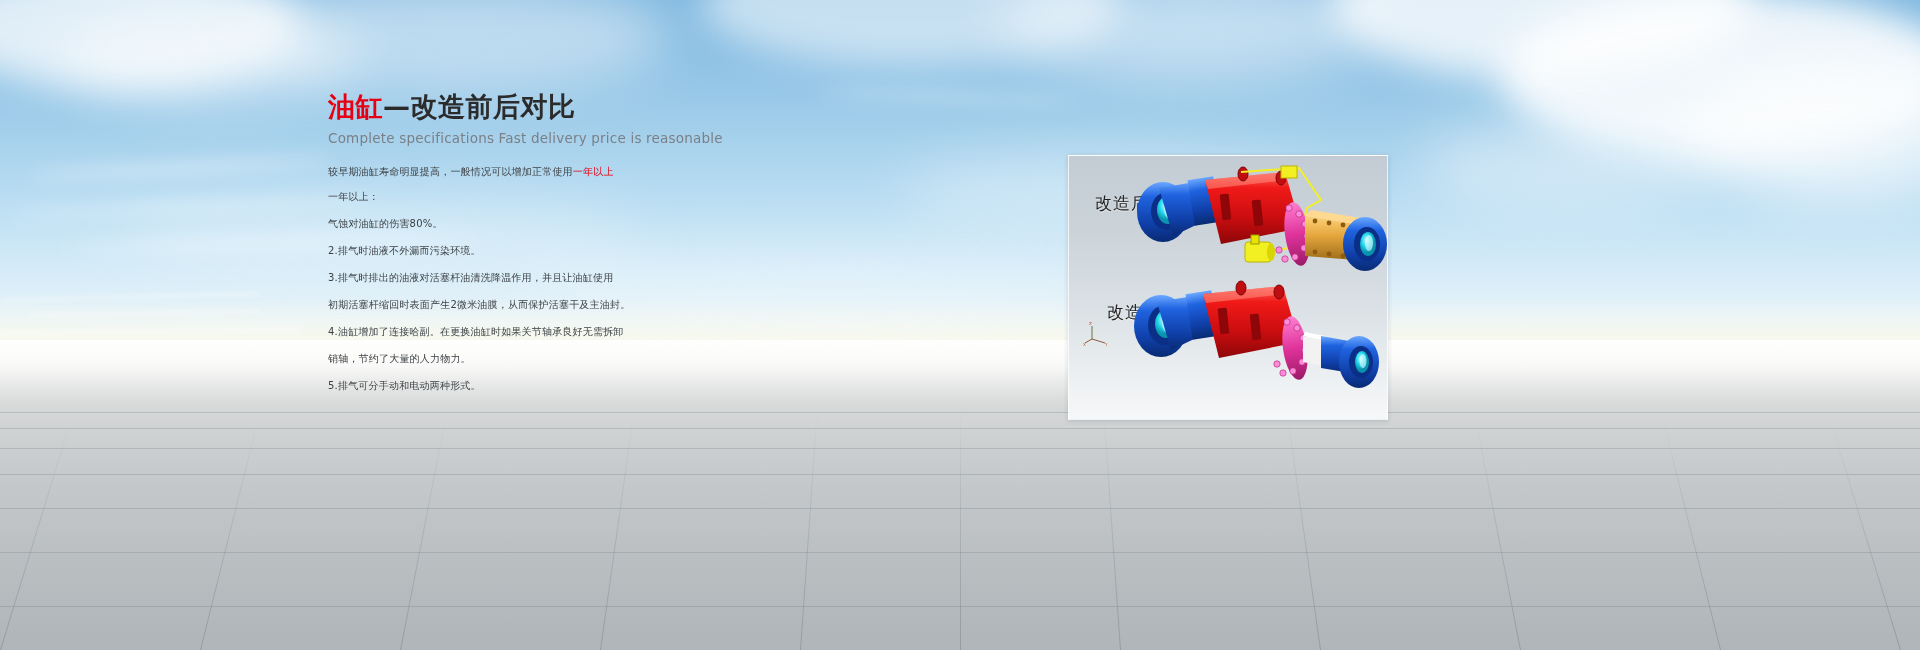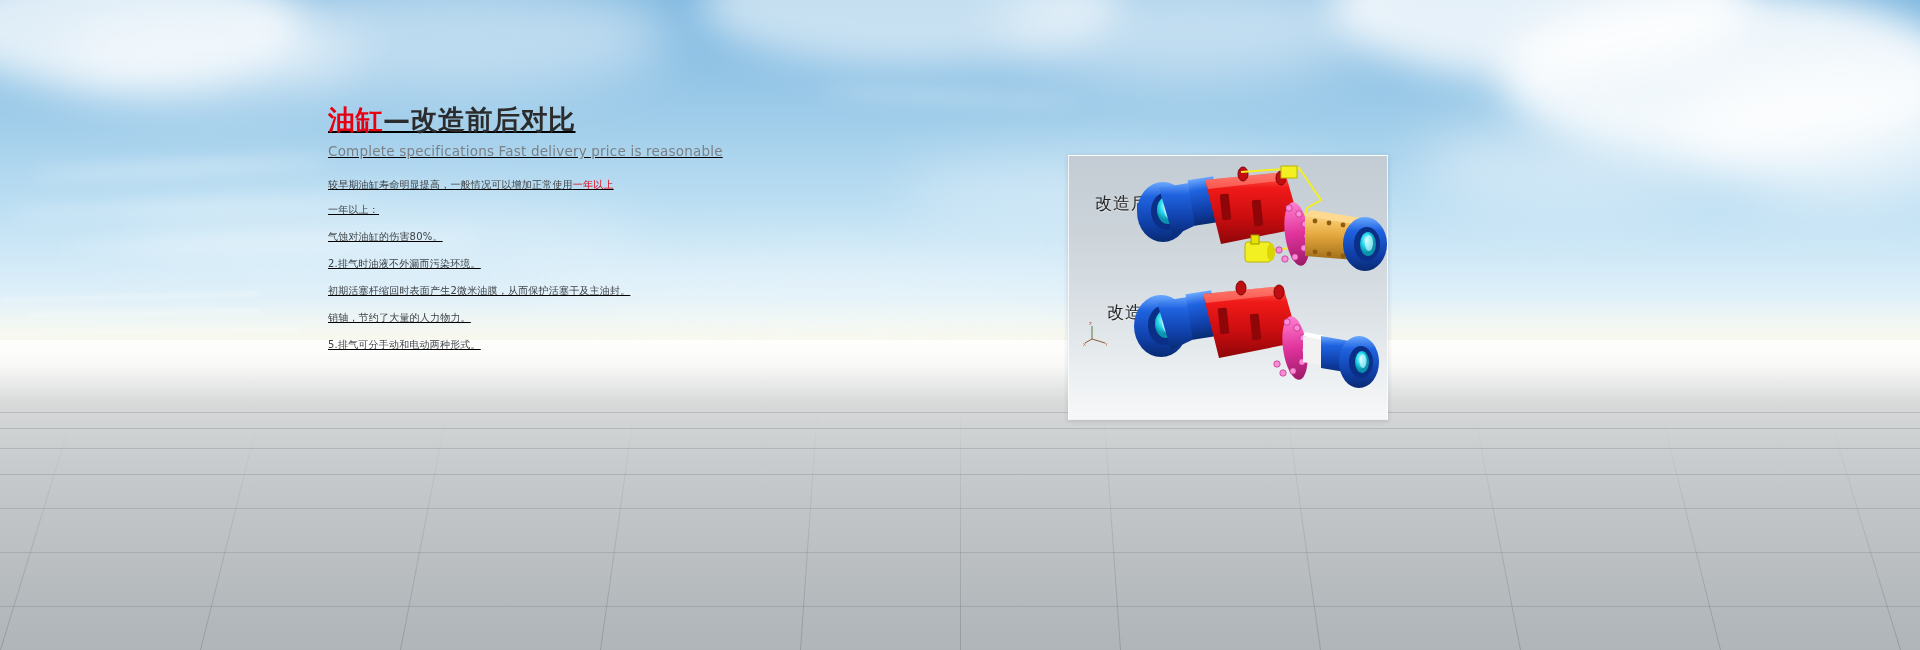--- a/index.html
+++ b/index.html
@@ -41,21 +41,21 @@
     position:absolute;left:0;right:0;bottom:0;height:300px;
     background:linear-gradient(to bottom,rgba(232,233,232,.0) 0%,rgba(205,208,209,.35) 18%,rgba(188,192,195,.75) 60%,rgba(176,181,185,.95) 100%);
   }
   .hline{position:absolute;left:0;right:0;height:1px;background:rgba(120,130,138,.33);}
   .vline{position:absolute;bottom:0;width:1px;background:linear-gradient(to bottom,rgba(120,130,138,0) 0%,rgba(120,130,138,.30) 55%,rgba(110,120,128,.42) 100%);transform-origin:bottom center;}
   .horizonglow{position:absolute;left:0;right:0;top:340px;height:40px;background:linear-gradient(to bottom,rgba(255,255,255,.9),rgba(255,255,255,0));}
   .streak{position:absolute;height:2px;background:rgba(255,255,255,.55);filter:blur(2px);border-radius:2px;}
 
   
   .content{position:absolute;left:0;top:0;width:1920px;height:650px;}
-  .textblock{position:absolute;left:328px;top:104px;width:430px;text-decoration:underline;}
+  .textblock{position:absolute;left:328px;top:91px;width:430px;}
   .title{
     font-size:27px;font-weight:bold;letter-spacing:.5px;line-height:1.2;
     color:#2b2b2b;margin:0 0 7px 0;white-space:nowrap;
   }
   .title .hl{color:#e60012;}
   .subtitle{
     font-size:13.5px;color:#7b8086;letter-spacing:.2px;margin:0 0 13px 0;white-space:nowrap;
   }
   .body p{
     margin:0 0 2px 0;font-size:10px;line-height:25px;color:#3d4246;
@@ -145,21 +145,23 @@
 
       <h1 class="title"><span class="hl">油缸</span><span>—改造前后对比</span></h1>
 
       <p class="subtitle">Complete specifications Fast delivery price is reasonable</p>
 
       <div class="body">
         <p class="lead"><span>较早期油缸寿命明显提高，一般情况可以增加正常使用</span><span class="hl">一年以上</span></p>
         <p>一年以上：</p>
         <p>气蚀对油缸的伤害80%。</p>
         <p>2.排气时油液不外漏而污染环境。</p>
+        <p>3.排气时排出的油液对活塞杆油清洗降温作用，并且让油缸使用</p>
         <p>初期活塞杆缩回时表面产生2微米油膜，从而保护活塞干及主油封。</p>
+        <p>4.油缸增加了连接哈副。在更换油缸时如果关节轴承良好无需拆卸</p>
         <p>销轴，节约了大量的人力物力。</p>
         <p>5.排气可分手动和电动两种形式。</p>
       </div>
     </div>
 
     <div class="figure">
 
       <span class="fig-label after">改造后</span>
       <span class="fig-label before">改造前</span>
 

